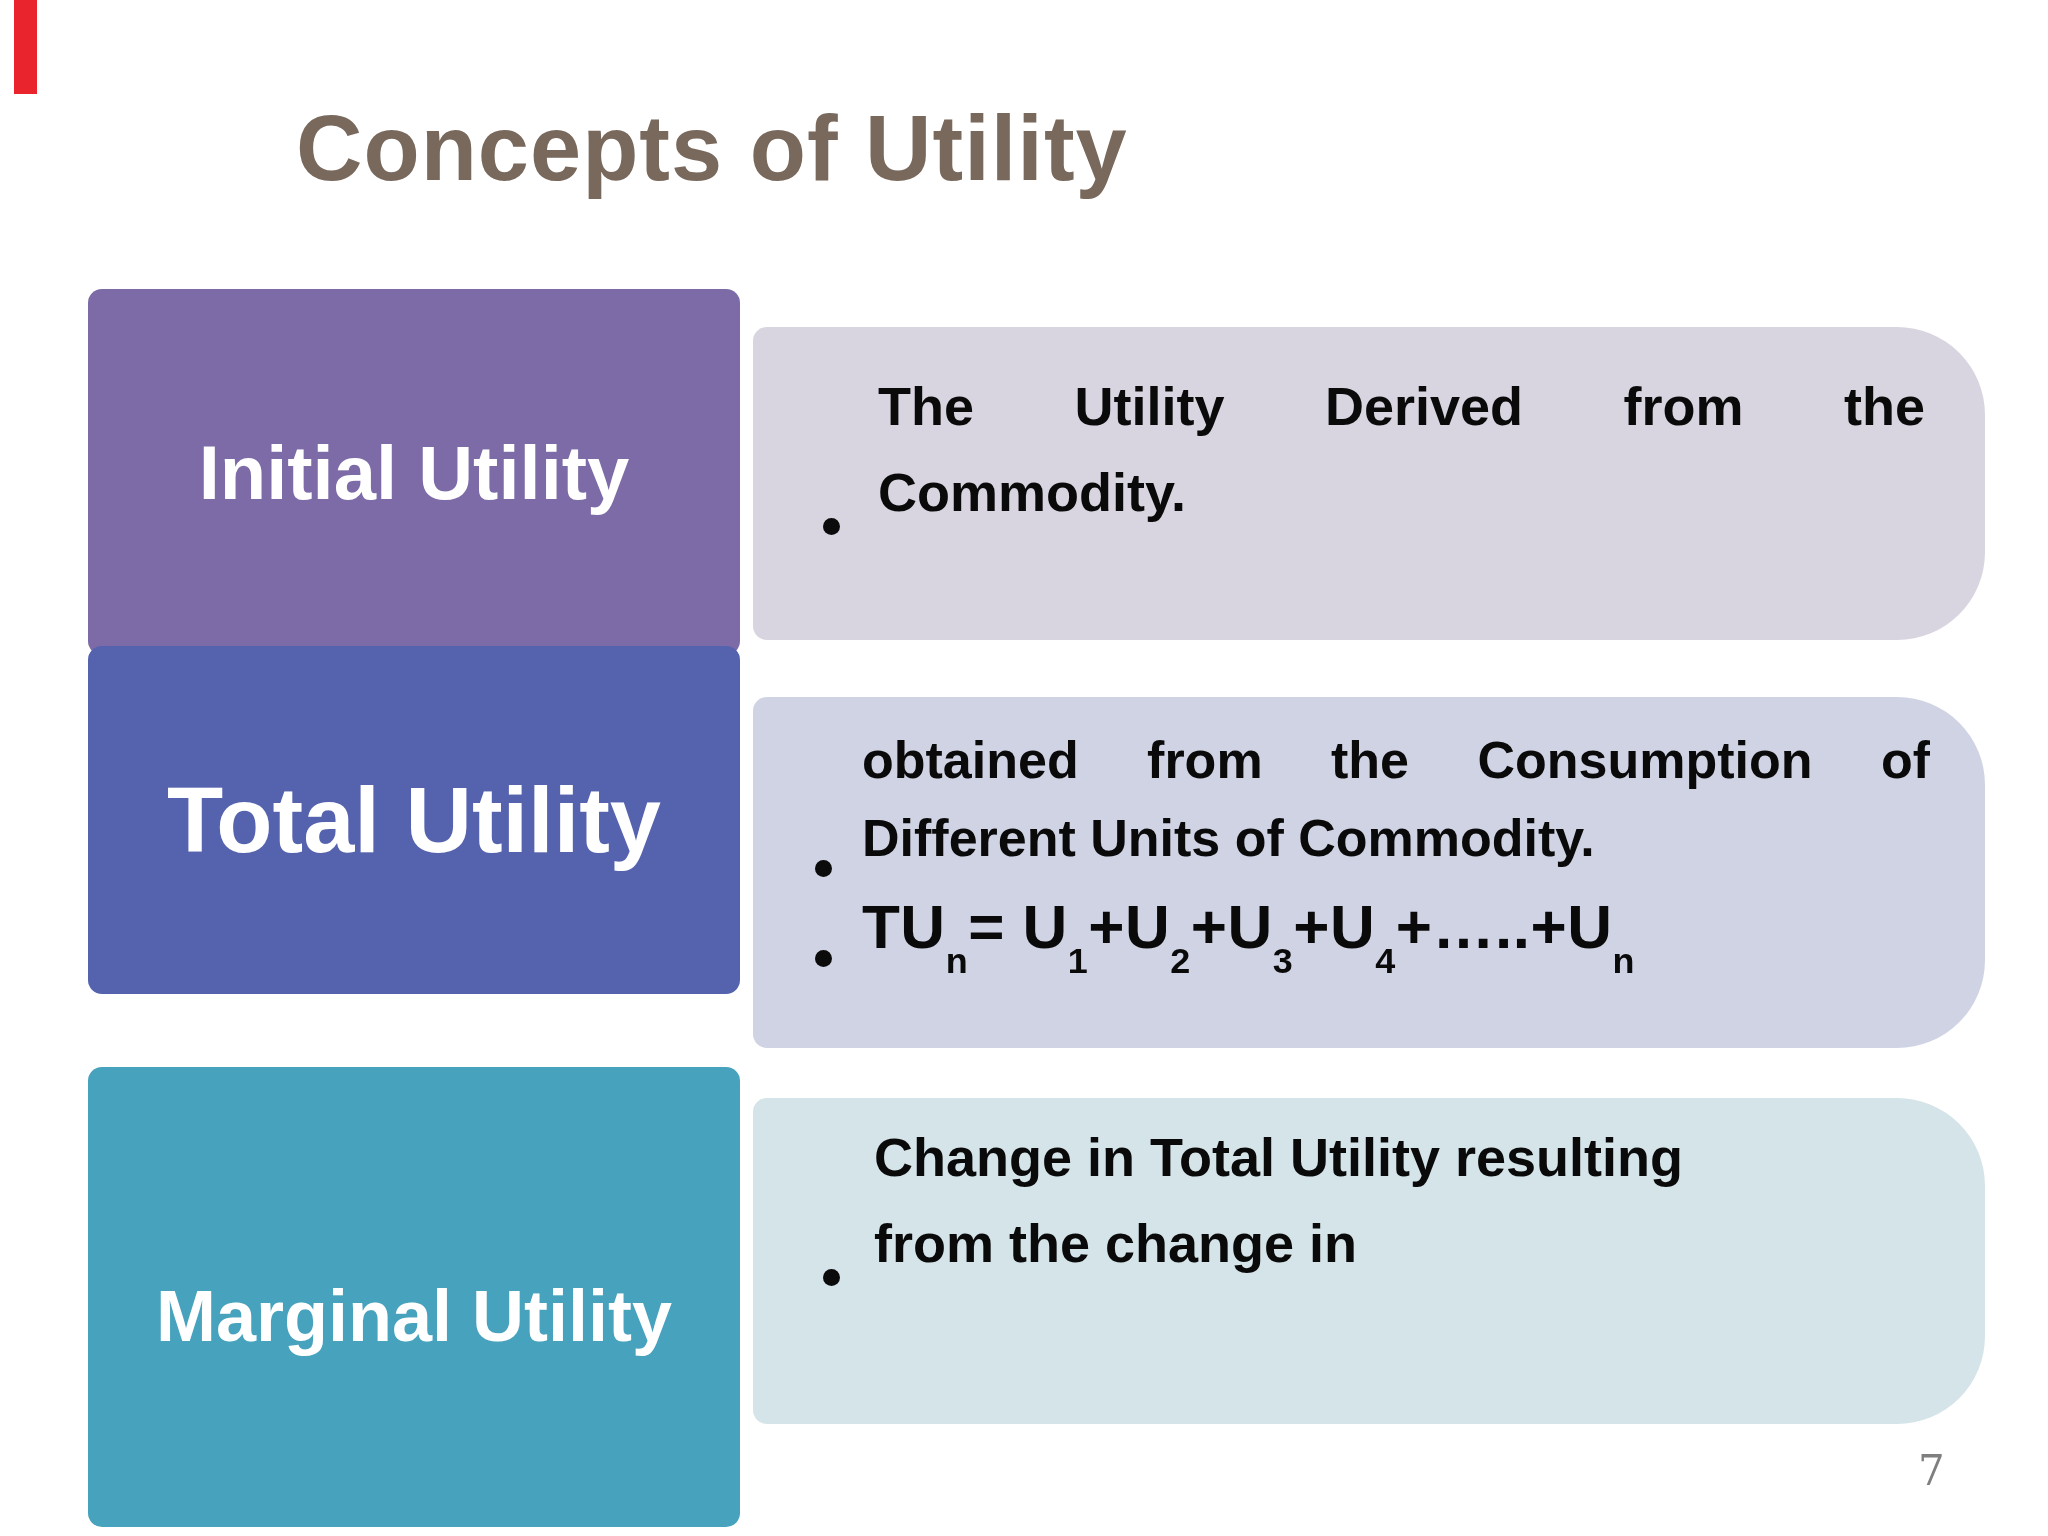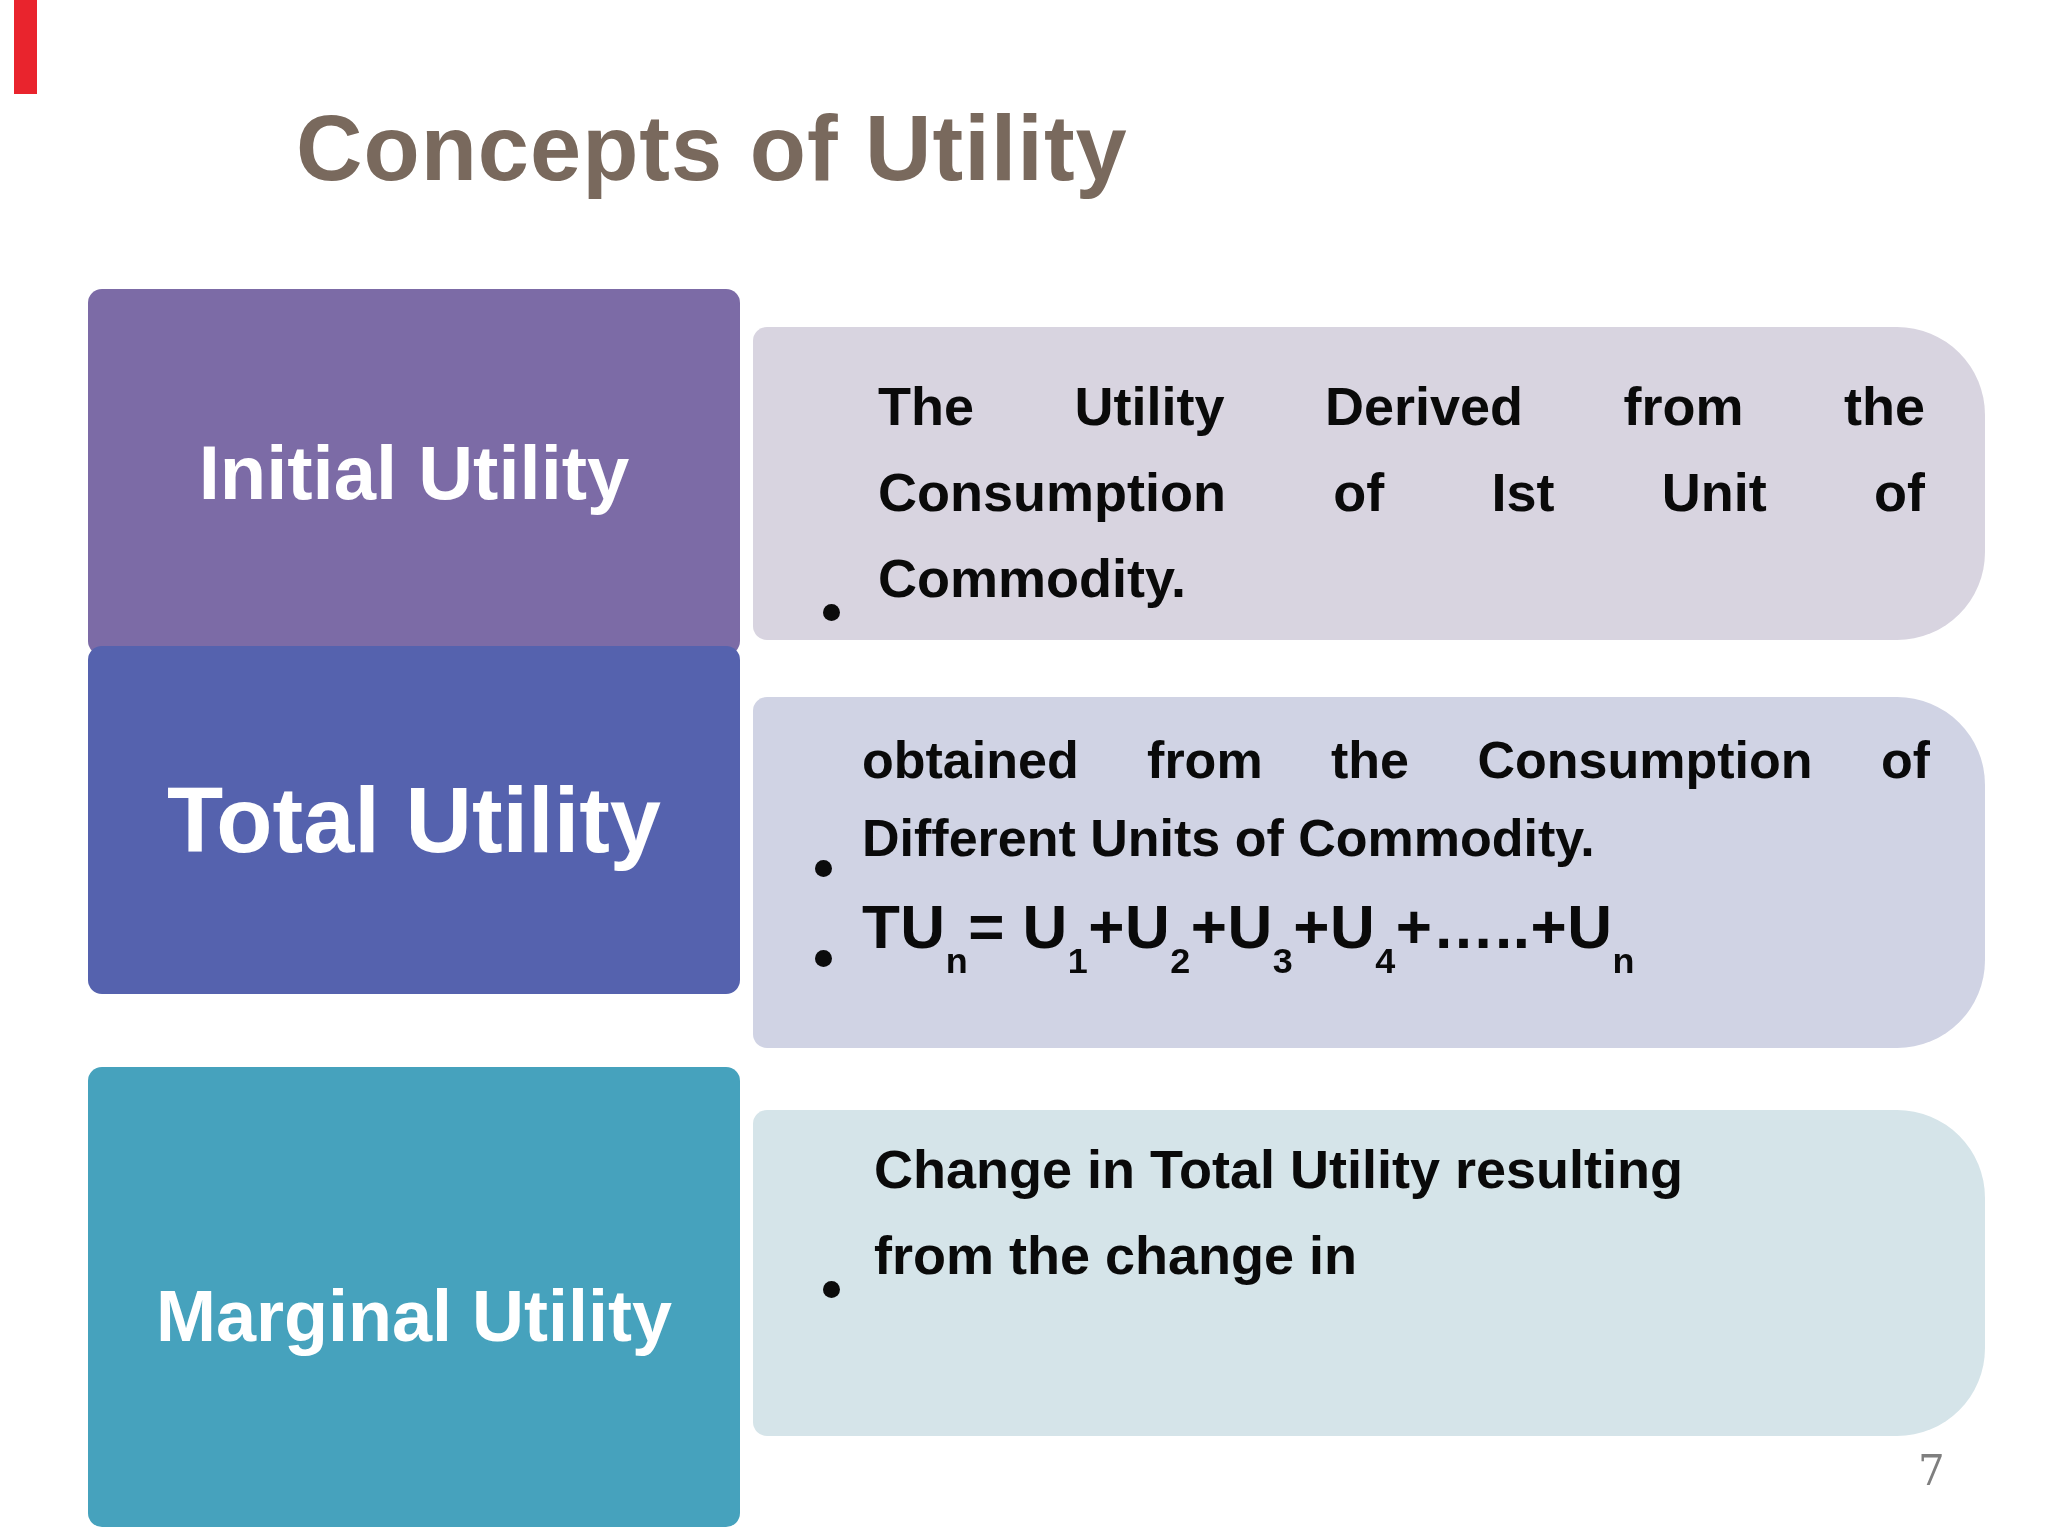--- a/index.html
+++ b/index.html
@@ -29,21 +29,21 @@
   .label-2{top:646px;height:348px;font-size:92px;}
   .label-3{top:1067px;height:460px;font-size:72px;padding-top:38px;}
   .desc-box{
     position:absolute;left:753px;width:1232px;
     border-radius:14px 88px 88px 14px;
     box-sizing:border-box;
     color:#0a0a0a;font-weight:700;
   }
   .desc-1{top:327px;height:313px;padding:36px 60px 0 70px;}
   .desc-2{top:697px;height:351px;padding:24px 55px 0 62px;}
-  .desc-3{top:1098px;height:326px;padding:16px 55px 0 70px;margin-top:12px;}
+  .desc-3{top:1098px;height:326px;padding:16px 55px 0 70px;}
   .bullet{display:flex;align-items:flex-end;}
   .dot{
     width:17px;height:17px;border-radius:50%;
     background:#0b0b0b;flex:none;margin-right:38px;
   }
   .bullet-lines{flex:1;min-width:0;}
   .desc-1 .bullet{font-size:54px;line-height:86px;}
   .desc-1 .dot{margin-top:34px;}
   .desc-2 .bullet-text-block{font-size:52px;line-height:78px;}
   .desc-2 .bullet .dot{margin-top:30px;margin-right:30px;}
@@ -75,21 +75,20 @@
 
   <section>
     <div class="label-box label-1" style="background-color: rgb(124, 107, 166);">
       <span>Initial Utility</span>
     </div>
     <div class="desc-box desc-1" style="background-color: rgb(216, 212, 224);">
       <div class="bullet">
         <span class="dot"></span>
         <div class="bullet-lines">
           <div class="line jl">The Utility Derived from the</div>
-          <div class="line jl">Consumption of Ist Unit of</div>
           <div class="line">Commodity.</div>
         </div>
       </div>
     </div>
   </section>
 
   <section>
     <div class="label-box label-2" style="background-color: rgb(85, 98, 174);">
       <span>Total Utility</span>
     </div>

